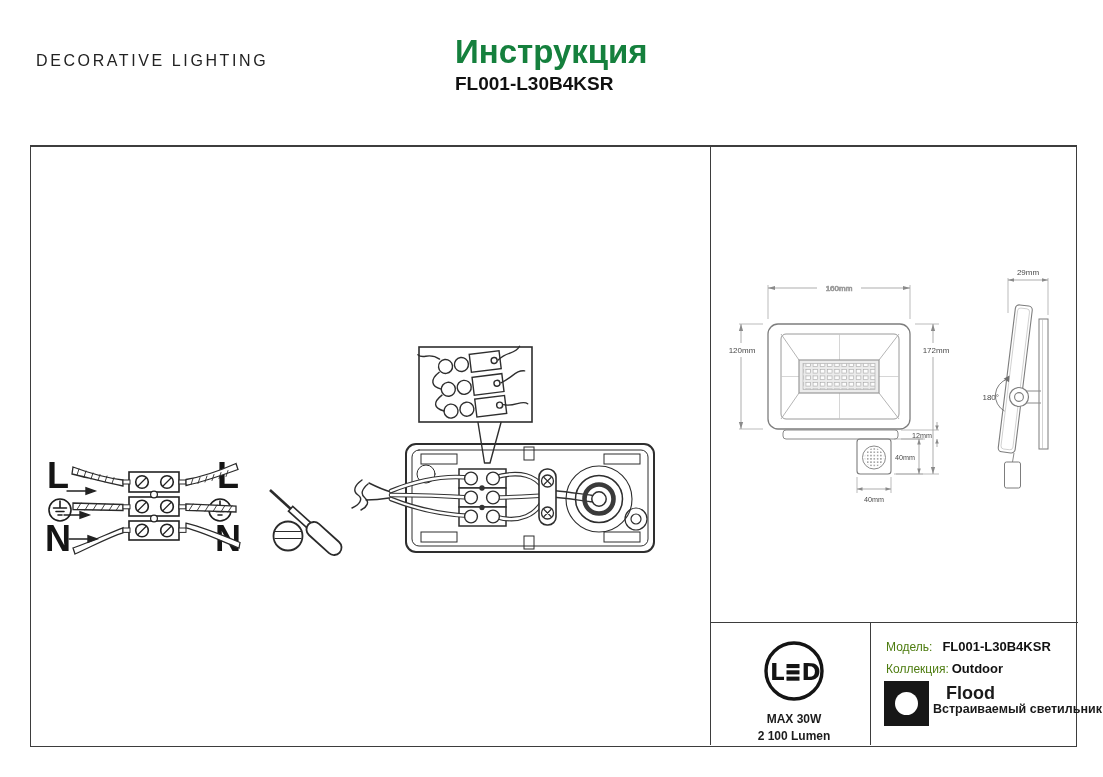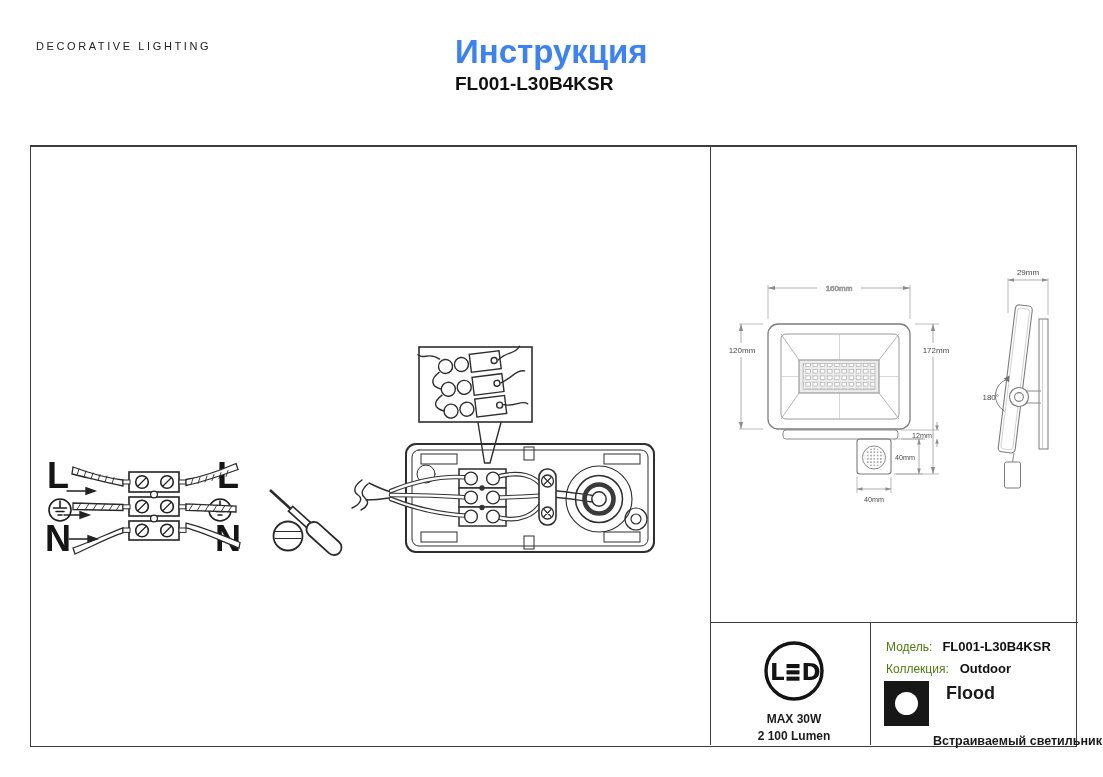--- a/index.html
+++ b/index.html
@@ -8,48 +8,48 @@
   .abs{position:absolute;}
 
   
   .logo{left:36px;top:40px;display:inline-block;line-height:1;}
   .brand{font-family:"DejaVu Sans",sans-serif;font-weight:700;font-size:42px;
          letter-spacing:2px;color:#29242b;position:relative;display:block;}
   .brand-m-accent{position:absolute;left:25px;top:7px;width:7px;height:29px;
          background:#542a5a;}
   .brand-i-dot{position:absolute;right:3px;top:-9px;width:9px;height:9px;
          border-radius:50%;background:#542a5a;}
-  .tagline{display:block;text-align:center;font-size:11px;letter-spacing:2.6px;
-         color:#222;margin-top:1px;font-weight:400;}
+  .tagline{display:block;text-align:center;font-size:16px;letter-spacing:2.6px;
+         color:#222;margin-top:13px;font-weight:400;}
 
   .title-block{left:455px;top:33px;}
-  .doc-title{font-size:33px;font-weight:700;color:#3b82f6;margin:0;line-height:1.15;}
+  .doc-title{font-size:33px;font-weight:700;color:#15803d;margin:0;line-height:1.15;}
   .doc-model{font-size:19px;font-weight:700;color:#111;margin-top:2px;}
 
   
   .frame{left:30px;top:145px;width:1047px;height:602px;
          border:1.5px solid #3d3d3d;border-top-width:2px;box-sizing:border-box;}
   .left-panel{left:0;top:0;width:680px;height:598px;border-right:1.5px solid #3d3d3d;
          box-sizing:border-box;}
   .right-top{left:680px;top:0;width:367px;height:475px;box-sizing:border-box;}
   .info-row{left:680px;top:475px;width:367px;height:123px;
          border-top:1.5px solid #3d3d3d;box-sizing:border-box;display:flex;}
   .led-cell{width:160px;height:100%;border-right:1.5px solid #3d3d3d;
          box-sizing:border-box;position:relative;}
   .model-cell{flex:1;position:relative;font-size:12px;}
 
   .model-row1{position:absolute;left:15px;top:16px;white-space:nowrap;}
   .model-row2{position:absolute;left:15px;top:38px;white-space:nowrap;}
   .lbl{font-size:12px;color:#4d7c0f;}
   .val{font-size:13px;font-weight:700;color:#111;margin-left:10px;}
-  .val2{font-size:13px;font-weight:700;color:#111;margin-left:11px;}
+  .val2{font-size:13px;font-weight:700;color:#111;margin-left:3px;}
   .type-square{position:absolute;left:13px;top:58px;width:45px;height:45px;background:#171717;}
   .type-circle{position:absolute;left:11px;top:11px;width:23px;height:23px;border-radius:50%;background:#fff;}
   .type-name{position:absolute;left:75px;top:60px;font-size:18px;font-weight:700;}
-  .type-desc{position:absolute;left:62px;top:79px;font-size:12.5px;font-weight:700;white-space:nowrap;margin-top:32px;}
+  .type-desc{position:absolute;left:62px;top:79px;font-size:12.5px;font-weight:700;white-space:nowrap;}
 
   
   .dim{font-family:"Liberation Sans",sans-serif;font-size:8px;fill:#4a4a4a;}
   .dimsm{font-family:"Liberation Sans",sans-serif;font-size:7.2px;fill:#4a4a4a;}
   .wlabel{font-family:"Liberation Sans",sans-serif;font-size:36px;font-weight:700;fill:#151515;}
   .ledtxt{font-family:"DejaVu Sans",sans-serif;font-size:23px;font-weight:700;fill:#141414;}
   .spectxt{font-family:"Liberation Sans",sans-serif;font-size:12px;font-weight:700;fill:#1c1c1c;}
 </style>
 </head>
 <body>

